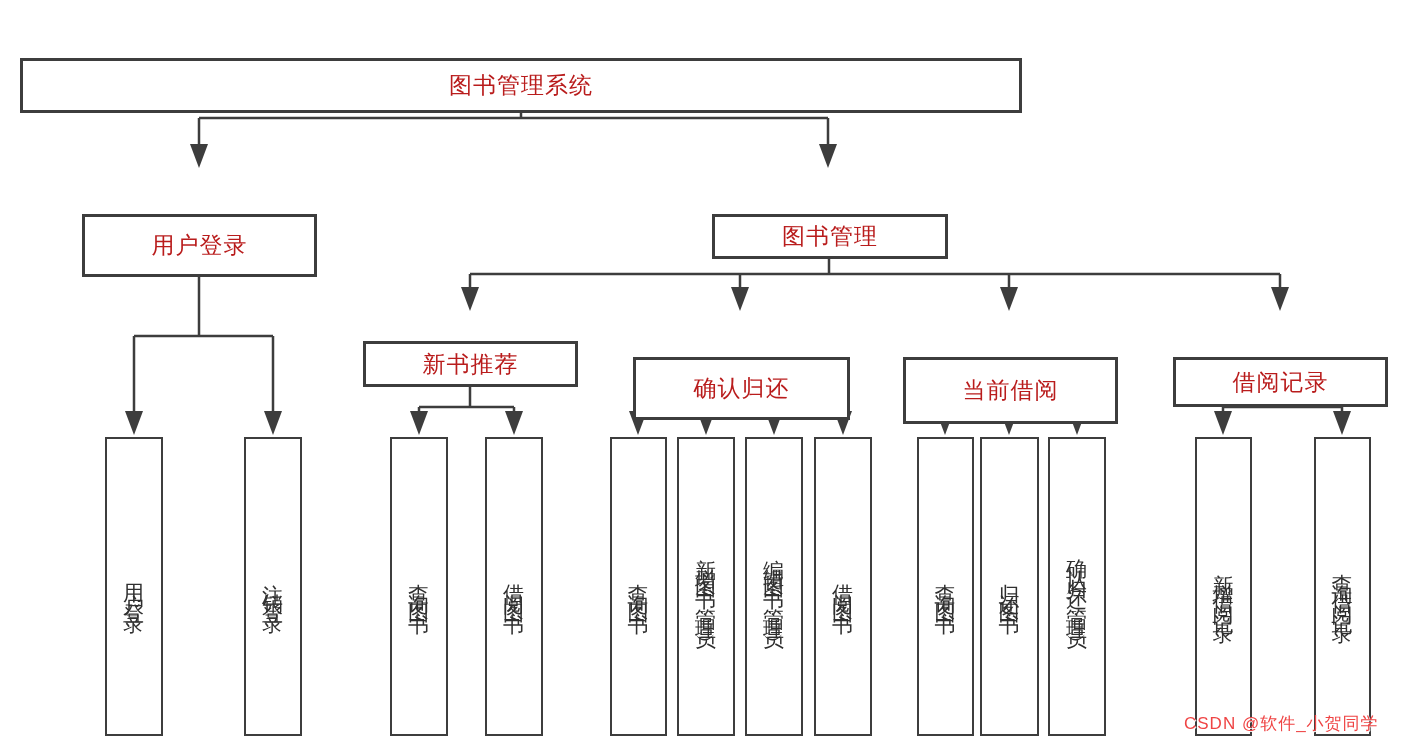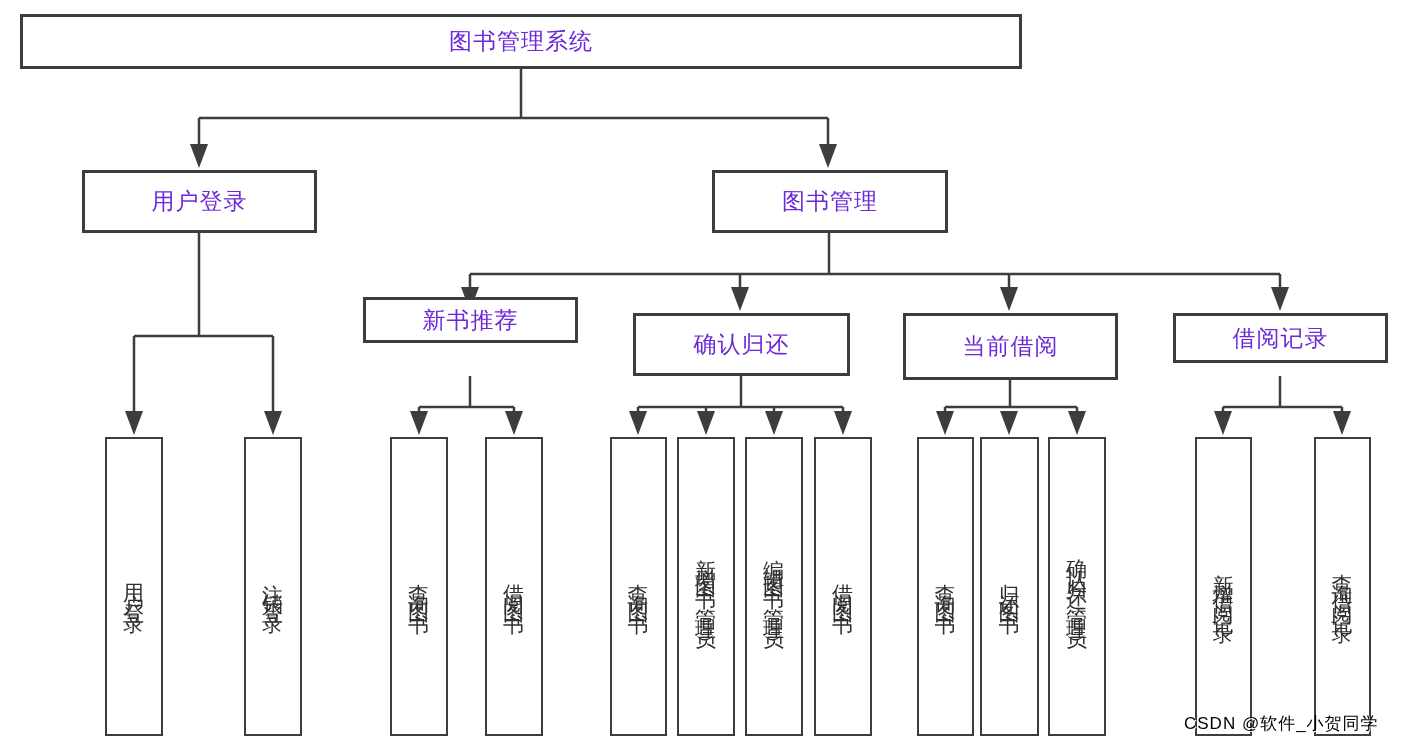--- a/index.html
+++ b/index.html
@@ -14,23 +14,24 @@
   .stage{position:absolute;left:0;top:0;width:1405px;height:747px}
   svg.connectors{position:absolute;left:0;top:0;z-index:1}
   .node{
     position:absolute;
     box-sizing:border-box;
     background:#ffffff;
     border:3px solid #3d3d3d;
     display:flex;align-items:center;justify-content:center;
     font-size:23px;
     letter-spacing:1px;
-    color:#6d28d9;
+    color:#b91c1c;
     z-index:2;
     white-space:nowrap;
+    margin-top:44px;
   }
   .leaf{
     position:absolute;
     box-sizing:border-box;
     background:#ffffff;
     border:2px solid #3d3d3d;
     display:flex;align-items:center;justify-content:center;
     writing-mode:vertical-rl;
     text-orientation:mixed;
     font-size:21px;
@@ -38,21 +39,21 @@
     line-height:1.1;
     color:#2f2f2f;
     z-index:2;
   }
   .watermark{
     position:absolute;
     left:1184px;top:712px;
     z-index:5;
     font-size:17px;
     letter-spacing:1px;
-    color:#000000;
+    color:#ef4444;
     text-shadow:1px 1px 0 rgba(255,255,255,0.9);
     white-space:nowrap;
   }
 </style>
 </head>
 <body>
 
 <div class="stage">
 
   <svg class="connectors" width="1405" height="747" viewBox="0 0 1405 747">
@@ -88,21 +89,21 @@
     </g>
   </svg>
 
   <div class="node" style="left:20px;top:14px;width:1002px;height:55px">
     <span>图书管理系统</span>
   </div>
 
   <div class="node" style="left:82px;top:170px;width:235px;height:63px">
     <span>用户登录</span>
   </div>
-  <div class="node" style="left:712px;top:170px;width:236px;height:63px">
+  <div class="node" style="left:712px;top:170px;width:236px;height:45px">
     <span>图书管理</span>
   </div>
 
   <div class="node" style="left:363px;top:297px;width:215px;height:46px">
     <span>新书推荐</span>
   </div>
   <div class="node" style="left:633px;top:313px;width:217px;height:63px">
     <span>确认归还</span>
   </div>
   <div class="node" style="left:903px;top:313px;width:215px;height:67px">

